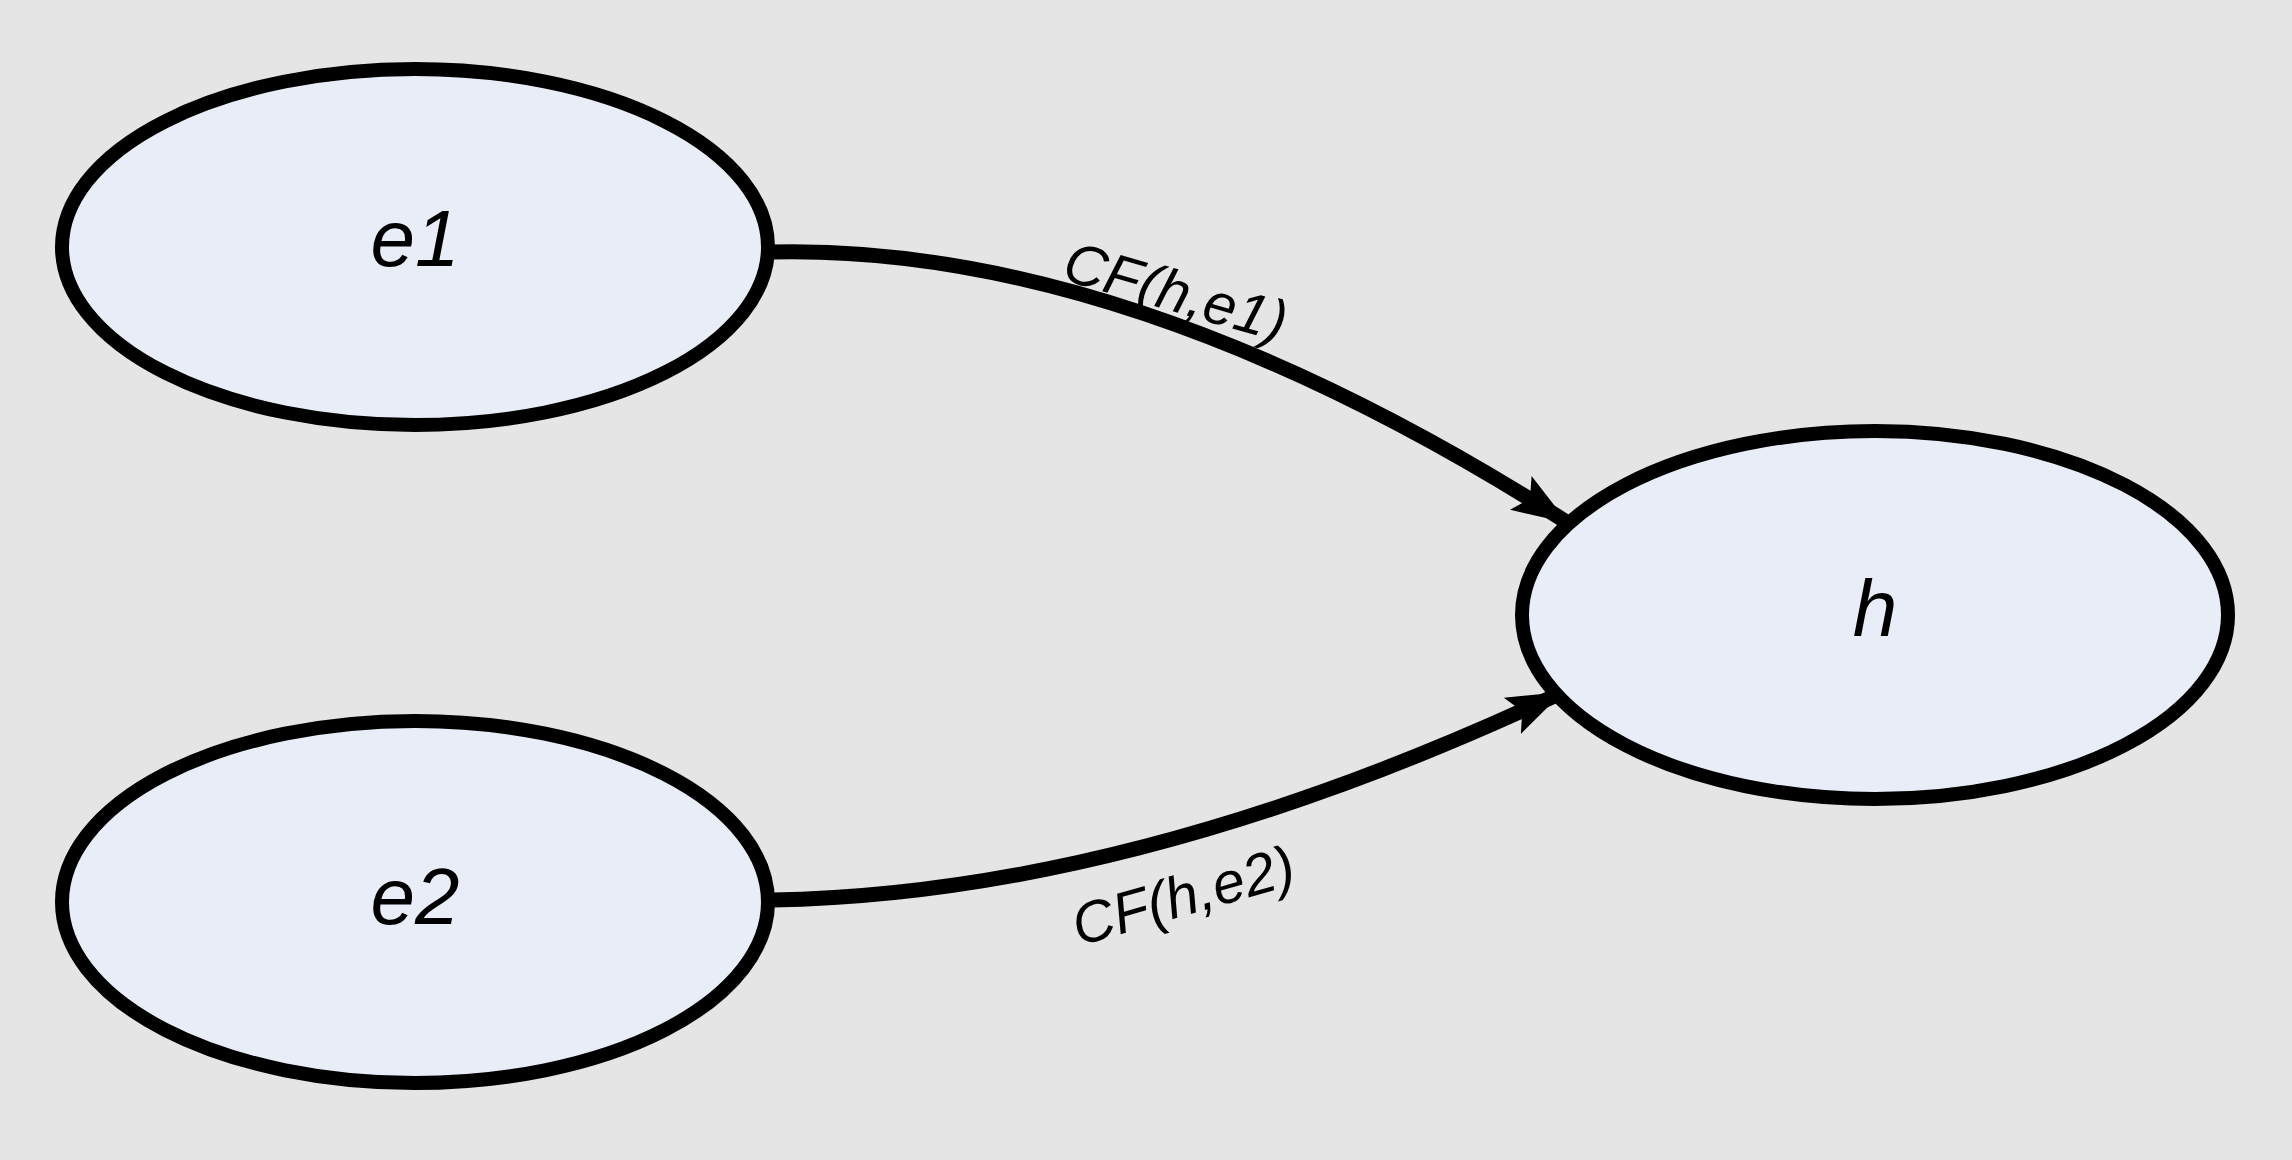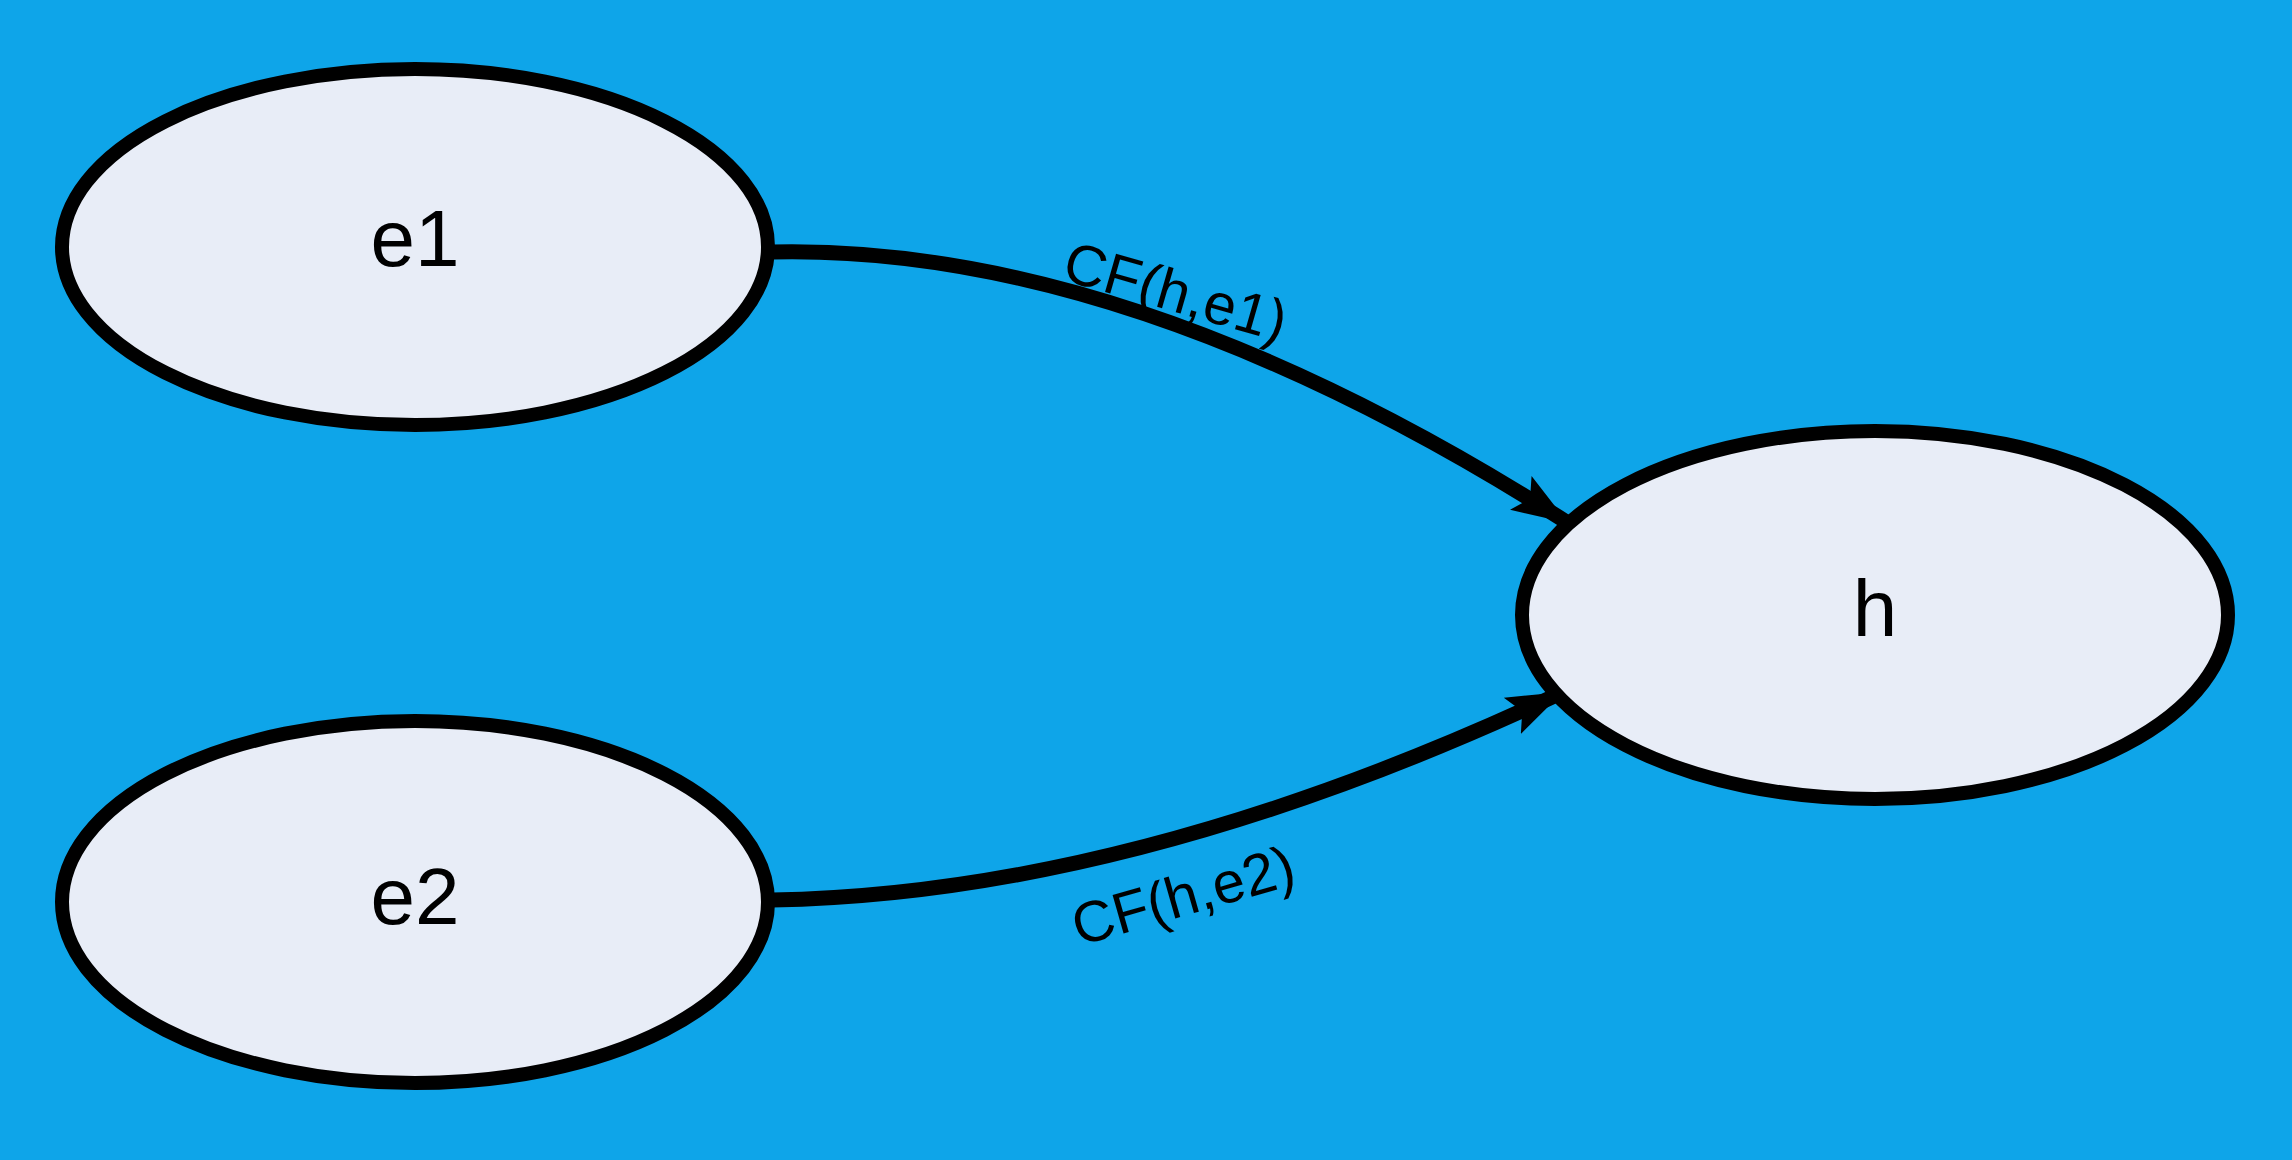--- a/index.html
+++ b/index.html
@@ -4,22 +4,23 @@
 <style>
   html, body {
     margin: 0;
     padding: 0;
     background: #ffffff;
   }
   .canvas {
     position: relative;
     width: 2292px;
     height: 1160px;
-    background: #0ea5e9;
+    background: #e5e5e5;
     overflow: hidden;
+    font-style: italic;
   }
   svg {
     display: block;
     width: 2292px;
     height: 1160px;
   }
   .node-shape {
     stroke: #000000;
     stroke-width: 14;
   }

